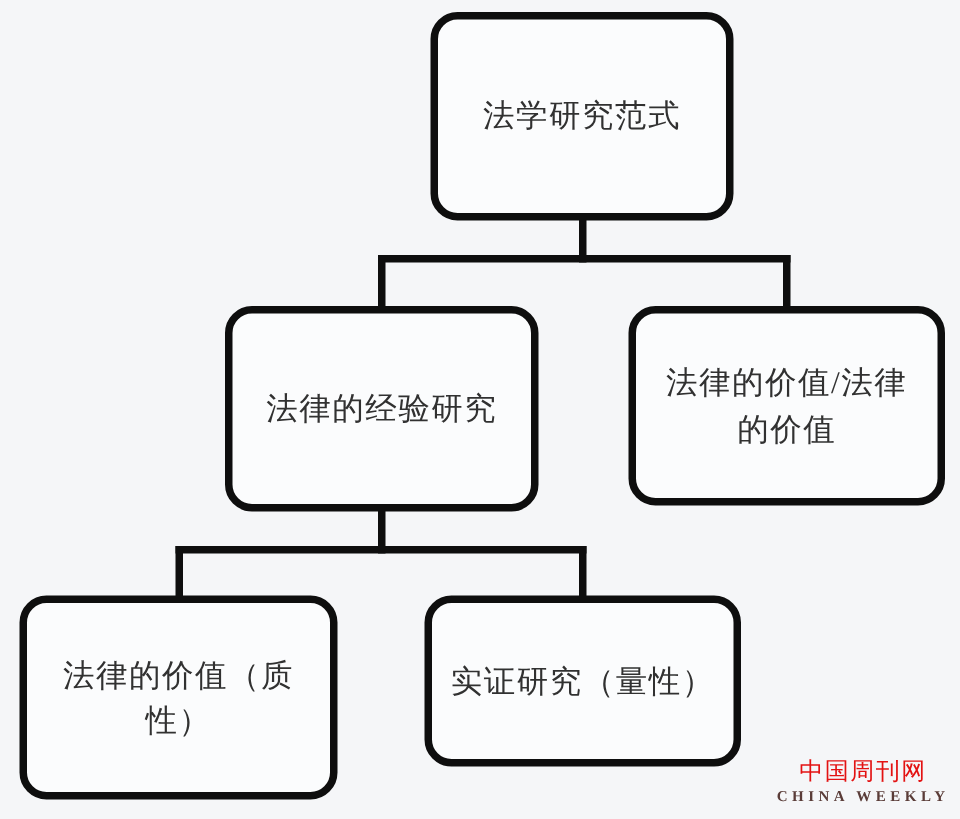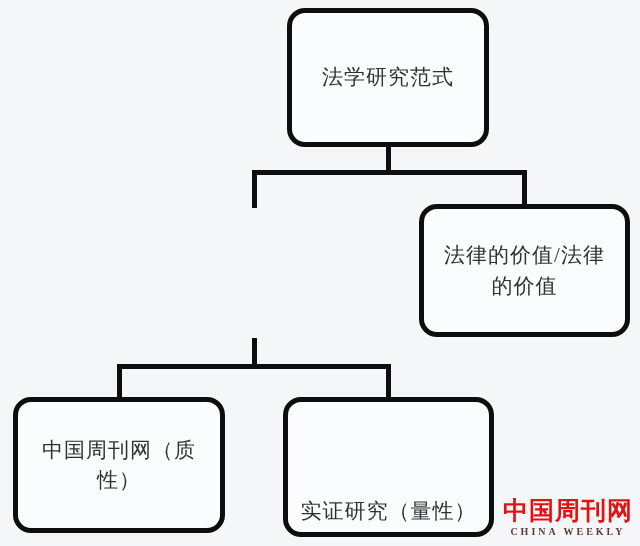--- a/index.html
+++ b/index.html
@@ -24,57 +24,57 @@
   .node{
     position:absolute;
     box-sizing:border-box;
     border:5px solid var(--line);
     border-radius:18px;
     background:var(--box-fill);
     display:flex;
     align-items:center;
     justify-content:center;
     text-align:center;
-    padding:6px 10px;
+    padding:16px 10px;
   }
   .node .label{
     font-size:21px;
     letter-spacing:1px;
     line-height:1.45;
     color:var(--text);
   }
   .connector{
     position:absolute;
     background:var(--line);
   }
   
   .node-root   {left:287px; top:8px;   width:202px; height:139px;}
   .node-l2a    {left:150px; top:204px; width:209px; height:137px;}
   .node-l2b    {left:419px; top:204px; width:211px; height:133px;}
   .node-l3a    {left:13px;  top:397px; width:212px; height:136px;}
-  .node-l3b    {left:283px; top:397px; width:211px; height:140px;align-items:flex-end;}
+  .node-l3b    {left:283px; top:397px; width:211px; height:114px;}
   
   .c-root-down {left:386px; top:145px; width:5px;  height:30px;}
   .c-h1        {left:252px; top:170px; width:275px; height:5px;}
   .c-l2a-down  {left:252px; top:170px; width:5px;  height:38px;}
   .c-l2b-down  {left:522px; top:170px; width:5px;  height:38px;}
   .c-l2a-out   {left:252px; top:338px; width:5px;  height:31px;}
   .c-h2        {left:117px; top:364px; width:274px; height:5px;}
   .c-l3a-down  {left:117px; top:364px; width:5px;  height:37px;}
   .c-l3b-down  {left:386px; top:364px; width:5px;  height:37px;}
   
   .watermark{
     position:absolute;
     right:7px;
     bottom:9px;
     text-align:center;
   }
   .watermark-title{
-    font-size:25px;
-    font-weight:bold;
+    font-size:16px;
+    font-weight:normal;
     letter-spacing:1px;
     color:var(--brand-red);
     line-height:1.05;
     margin-top:12px;
   }
   .watermark-subtitle{
     font-size:10px;
     font-weight:bold;
     letter-spacing:3px;
     color:var(--brand-dark-red);
@@ -92,27 +92,30 @@
   <div class="connector c-l2b-down"></div>
   <div class="connector c-l2a-out"></div>
   <div class="connector c-h2"></div>
   <div class="connector c-l3a-down"></div>
   <div class="connector c-l3b-down"></div>
 
   <div class="node node-root">
     <span class="label">法学研究范式</span>
   </div>
 
+  <div class="node node-l2a">
+    <span class="label">法律的经验研究</span>
+  </div>
 
   <div class="node node-l2b">
     <span class="label">法律的价值/法律的价值</span>
   </div>
 
   <div class="node node-l3a">
-    <span class="label">中国周刊网（质性）</span>
+    <span class="label">法律的价值（质性）</span>
   </div>
 
   <div class="node node-l3b">
     <span class="label">实证研究（量性）</span>
   </div>
 
   <div class="watermark">
     <div class="watermark-title">中国周刊网</div>
     <div class="watermark-subtitle">CHINA WEEKLY</div>
   </div>

